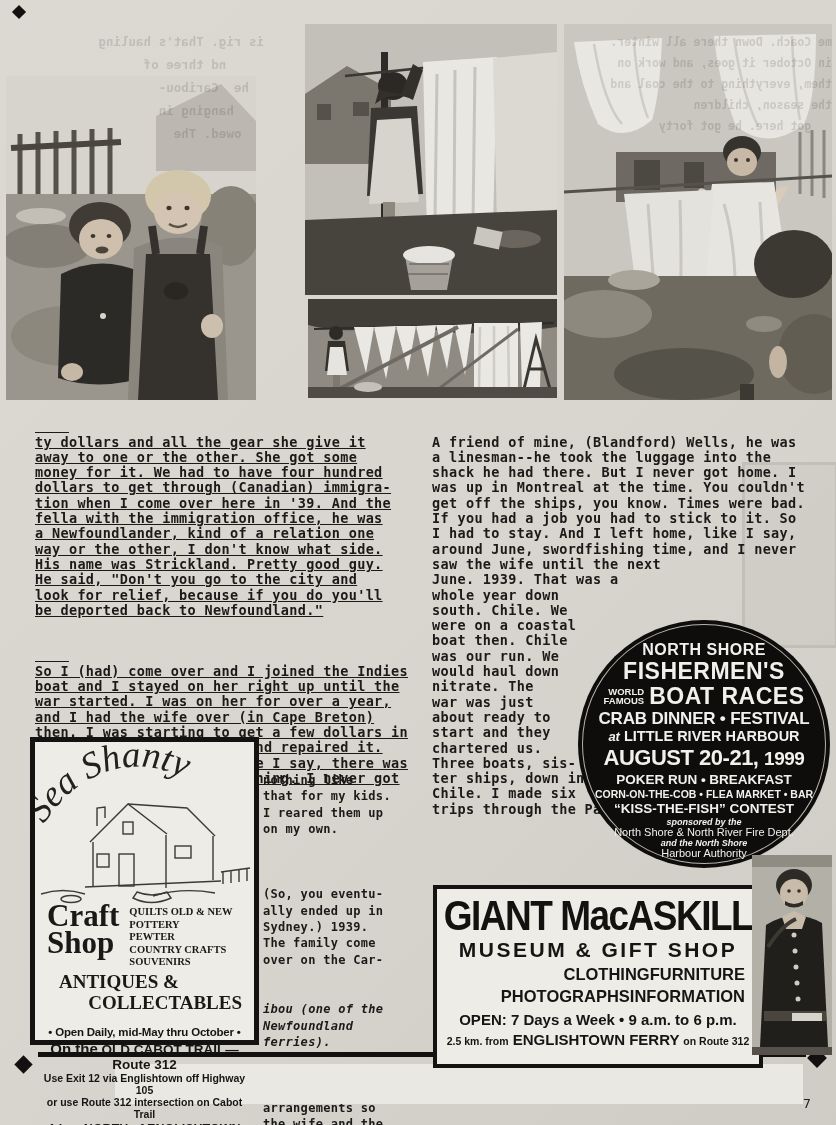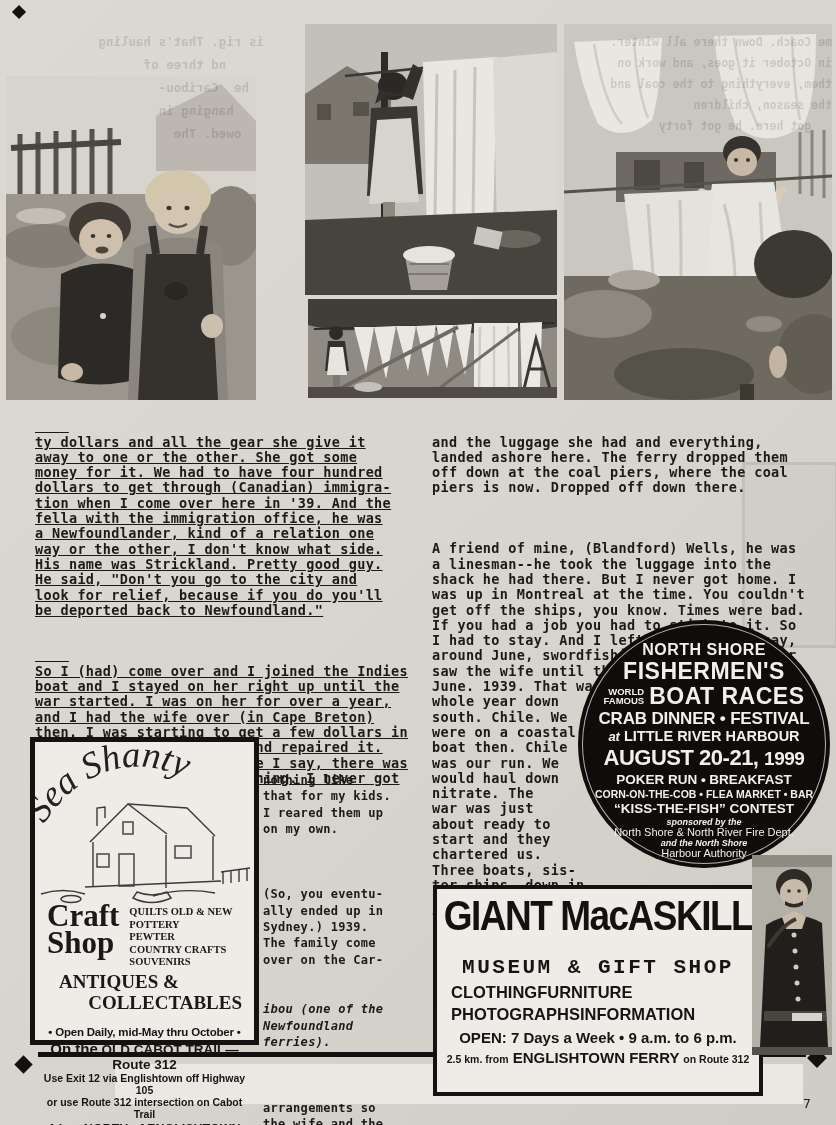--- a/index.html
+++ b/index.html
@@ -58,26 +58,26 @@
   .ss-craft{font-family:"Liberation Serif",serif;font-weight:bold;font-size:31px;line-height:27px;color:#1a1918;}
   .ss-list{font-family:"Liberation Serif",serif;font-weight:bold;font-size:10.5px;line-height:12.5px;
            color:#1a1918;white-space:pre;}
   .ss-ant{font-family:"Liberation Serif",serif;font-weight:bold;font-size:19px;line-height:21px;color:#1a1918;}
   .ss-open{font-size:11.5px;font-weight:bold;letter-spacing:-0.2px;}
   .ss-route{font-size:13.5px;font-weight:bold;}
   .ss-route .pre{font-size:15px;}
   .ss-dir{font-size:10.5px;line-height:12px;font-weight:bold;}
   .ss-ferry{font-size:12.5px;font-weight:bold;margin-top:2px;}
   
-  #macaskill{left:433px;top:885px;width:330px;height:211px;box-sizing:border-box;
+  #macaskill{left:433px;top:885px;width:330px;height:183px;box-sizing:border-box;
              border:4px solid #141312;background:#eeece7;text-align:center;z-index:4;}
   .mk-title{font-size:37px;line-height:40px;font-weight:bold;letter-spacing:-1.5px;
             transform:scaleY(1.15);transform-origin:top;margin-top:4px;color:#131211;}
-  .mk-sub{font-size:21px;line-height:24px;font-weight:bold;letter-spacing:2.5px;margin-top:23px;font-family:Liberation Mono, monospace;}
-  .mk-row{display:flex;justify-content:flex-start;font-size:16.5px;font-weight:bold;
+  .mk-sub{font-size:21px;line-height:24px;font-weight:bold;letter-spacing:2.5px;margin-top:5px;}
+  .mk-row{display:flex;justify-content:flex-end;font-size:16.5px;font-weight:bold;
           margin-top:3px;padding:0 14px;}
   .mk-open{font-size:15px;font-weight:bold;margin-top:5px;}
   .mk-loc{font-size:15px;font-weight:bold;margin-top:3px;}
   .mk-loc .sm{font-size:10.5px;text-align:center;}
   #portrait{left:752px;top:855px;z-index:6;}
   
   #footer-rule{left:38px;top:1052px;width:768px;height:5px;background:#121110;}
   .diamond{background:#121110;transform:rotate(45deg);}
   #diamond-tl{left:14px;top:7px;width:10px;height:10px;}
   #diamond-bl{left:17px;top:1058px;width:13px;height:13px;}
@@ -298,24 +298,20 @@
 arrangements so
 the wife and the
 kids stayed on
 the boat. And
 they brought her
 over here (to
 Whitney Pier)</div>
   </div>
 
   <div class="abs tw" id="col-right">
-    <div class="para">and the luggage she had and everything,
-landed ashore here. The ferry dropped them
-off down at the coal piers, where the coal
-piers is now. Dropped off down there.</div>
     <div class="para">A friend of mine, (Blandford) Wells, he was
 a linesman--he took the luggage into the
 shack he had there. But I never got home. I
 was up in Montreal at the time. You couldn't
 get off the ships, you know. Times were bad.
 If you had a job you had to stick to it. So
 I had to stay. And I left home, like I say,
 around June, swordfishing time, and I never
 saw the wife until the next
 June. 1939. That was a

